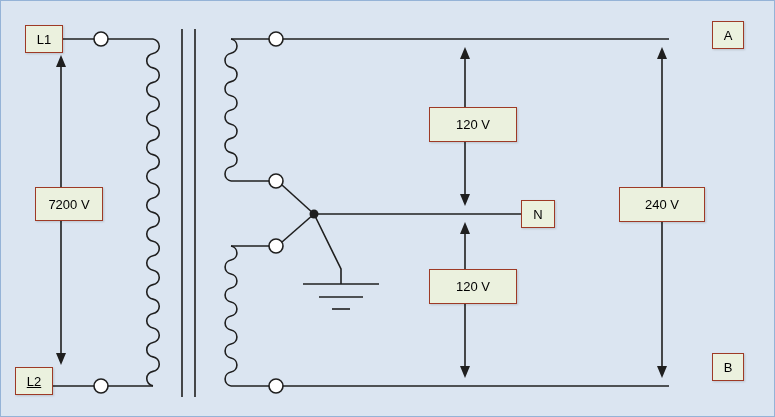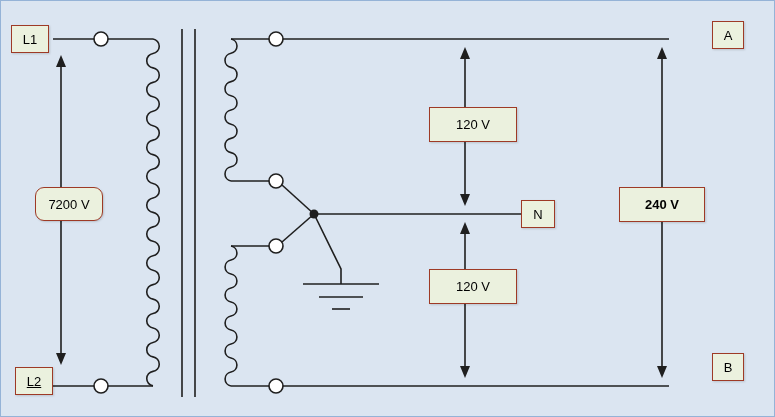--- a/index.html
+++ b/index.html
@@ -30,26 +30,26 @@
     background: #ebf1de;
     border: 1.6px solid #9e3a26;
     color: #000000;
     font-size: 13px;
     line-height: 1;
     display: flex;
     align-items: center;
     justify-content: center;
     box-shadow: 1px 1px 2px rgba(0,0,0,0.15);
   }
-  .lb-l1   { left: 10px;  top: 24px;  width: 38px; height: 28px; }
+  .lb-l1   { left: 24px;  top: 24px;  width: 38px; height: 28px; }
   .lb-l2   { left: 14px;  top: 366px; width: 38px; height: 28px; text-decoration: underline; }
-  .lb-7200 { left: 34px;  top: 186px; width: 68px; height: 34px; border-radius: 9px; }
+  .lb-7200 { left: 34px;  top: 186px; width: 68px; height: 34px; }
   .lb-120t { left: 428px; top: 106px; width: 88px; height: 35px; }
   .lb-120b { left: 428px; top: 268px; width: 88px; height: 35px; }
-  .lb-240  { left: 618px; top: 186px; width: 86px; height: 35px; font-weight: bold; }
+  .lb-240  { left: 618px; top: 186px; width: 86px; height: 35px; }
   .lb-n    { left: 520px; top: 199px; width: 34px; height: 28px; }
   .lb-a    { left: 711px; top: 20px;  width: 32px; height: 28px; }
   .lb-b    { left: 711px; top: 352px; width: 32px; height: 28px; }
 </style>
 </head>
 <body>
 
 <div class="canvas">
 
   <svg class="wires" viewBox="0 0 775 417" fill="none" stroke="#1f1f1f" stroke-width="1.6">

